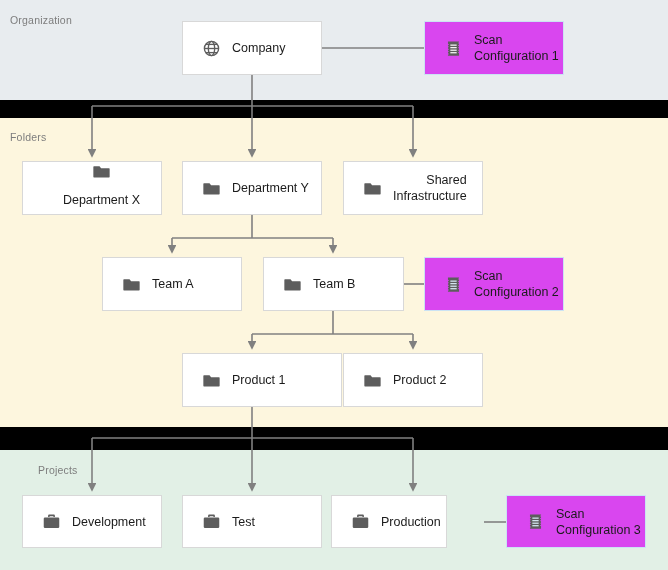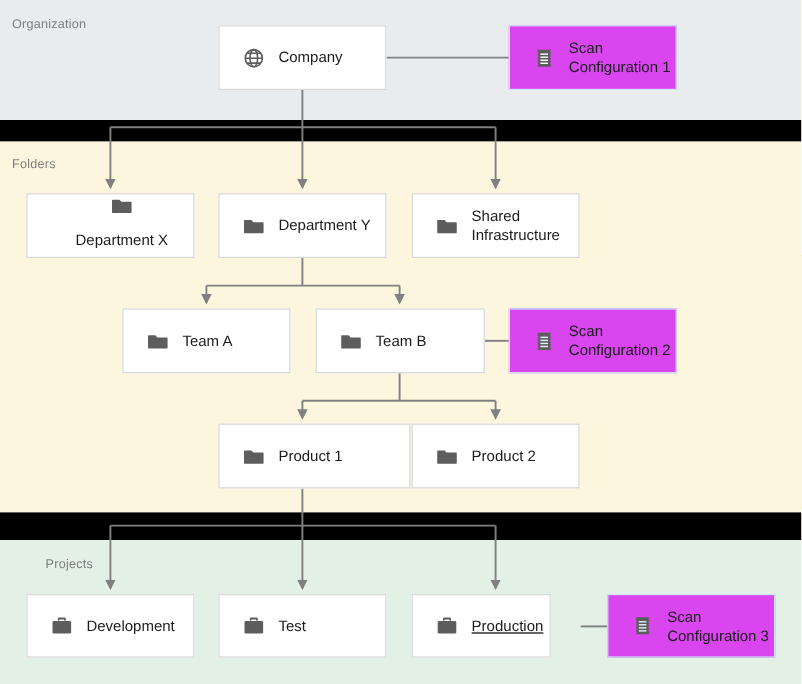--- a/index.html
+++ b/index.html
@@ -165,21 +165,21 @@
 
   <div class="node" style="left:182px; top:161px; width:140px; height:54px;">
     <span class="icon">
       <svg width="19" height="19" viewBox="0 0 24 24">
         <path fill="#5d5d5d" d="M2.5 5.5h7l2 2.3h10a.8.8 0 0 1 .8.8v10.1a.8.8 0 0 1-.8.8H2.5a.8.8 0 0 1-.8-.8V6.3a.8.8 0 0 1 .8-.8z"></path>
       </svg>
     </span>
     <span class="node-label">Department Y</span>
   </div>
 
-  <div class="node" style="left:343px; top:161px; width:140px; height:54px;">
+  <div class="node" style="left:343px; top:161px; width:140px; height:54px;text-align:right;">
     <span class="icon">
       <svg width="19" height="19" viewBox="0 0 24 24">
         <path fill="#5d5d5d" d="M2.5 5.5h7l2 2.3h10a.8.8 0 0 1 .8.8v10.1a.8.8 0 0 1-.8.8H2.5a.8.8 0 0 1-.8-.8V6.3a.8.8 0 0 1 .8-.8z"></path>
       </svg>
     </span>
     <span class="node-label">Shared
 Infrastructure</span>
   </div>
 
   <div class="node" style="left:102px; top:257px; width:140px; height:54px;">
@@ -245,21 +245,21 @@
   <div class="node" style="left:182px; top:495px; width:140px; height:53px;">
     <span class="icon">
       <svg width="19" height="19" viewBox="0 0 24 24">
         <path fill="#5d5d5d" d="M9.3 3.2h5.4c.9 0 1.6.7 1.6 1.6v1.6h-1.9V5.3H9.6v1.1H7.7V4.8c0-.9.7-1.6 1.6-1.6z"></path>
         <rect x="2.2" y="7" width="19.6" height="13.2" rx="1.5" fill="#5d5d5d"></rect>
       </svg>
     </span>
     <span class="node-label">Test</span>
   </div>
 
-  <div class="node" style="left:343px; top:495px; width:116px; height:53px;text-decoration:underline;">
+  <div class="node" style="left:331px; top:495px; width:116px; height:53px;">
     <span class="icon">
       <svg width="19" height="19" viewBox="0 0 24 24">
         <path fill="#5d5d5d" d="M9.3 3.2h5.4c.9 0 1.6.7 1.6 1.6v1.6h-1.9V5.3H9.6v1.1H7.7V4.8c0-.9.7-1.6 1.6-1.6z"></path>
         <rect x="2.2" y="7" width="19.6" height="13.2" rx="1.5" fill="#5d5d5d"></rect>
       </svg>
     </span>
     <span class="node-label">Production</span>
   </div>
 
   <div class="node scan" style="left:506px; top:495px; width:140px; height:53px;">

